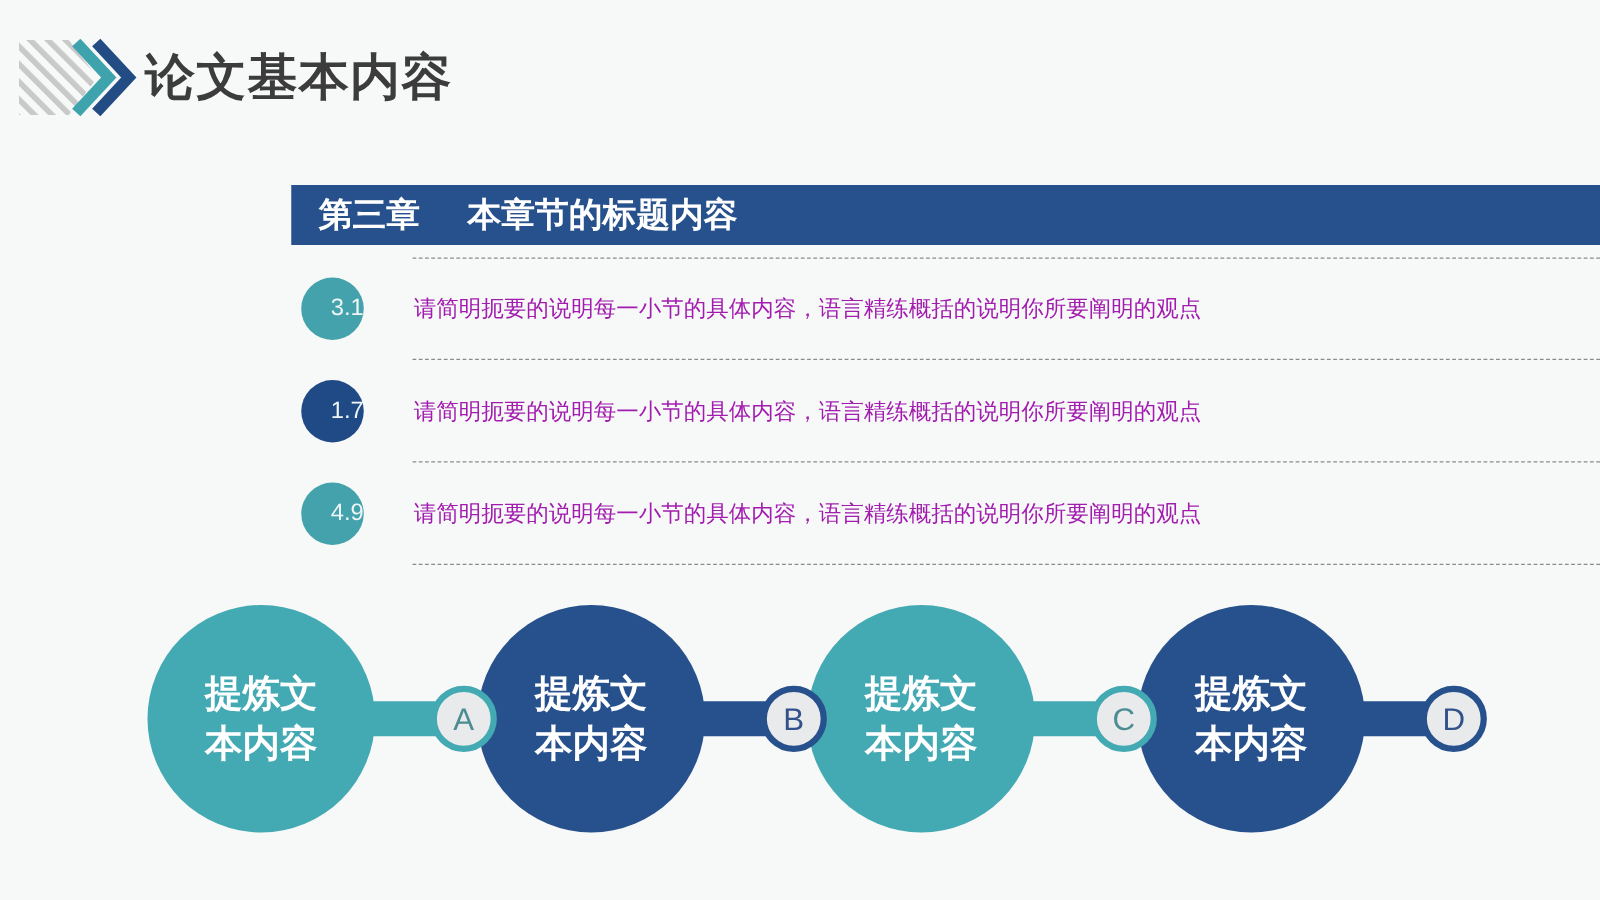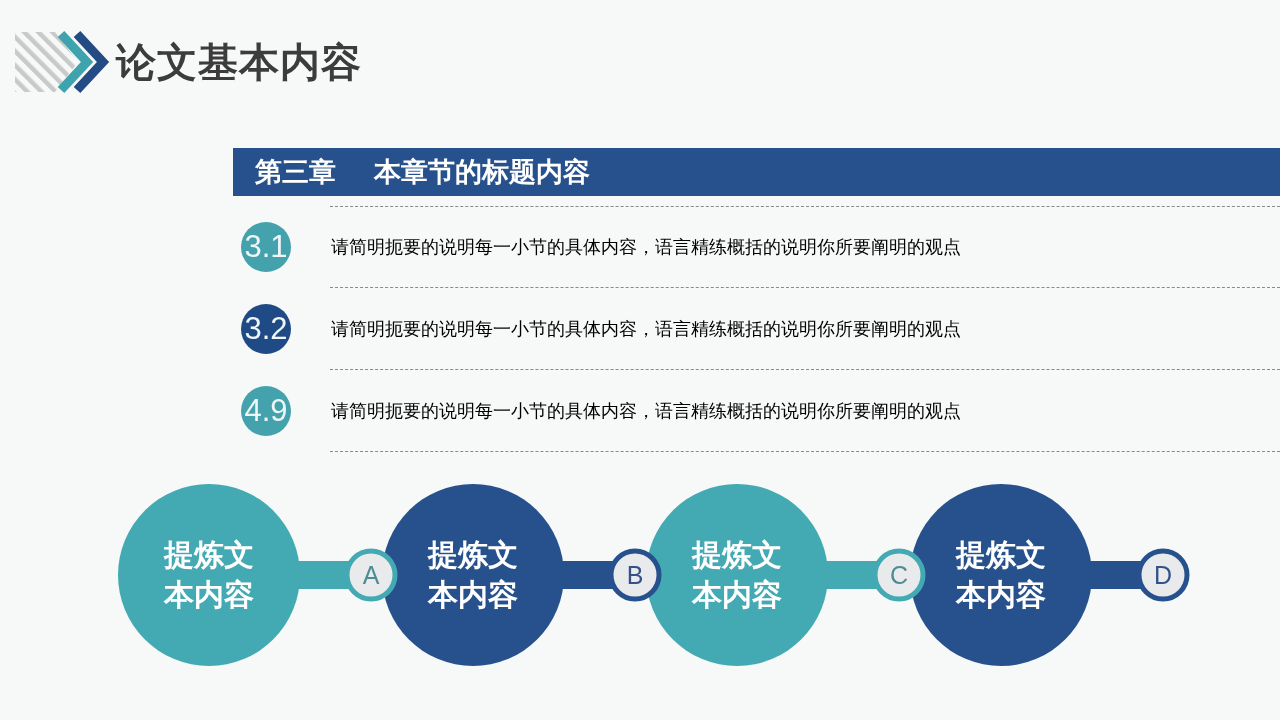--- a/index.html
+++ b/index.html
@@ -103,35 +103,35 @@
     bottom: 0;
   }
   .num-badge {
     position: absolute;
     left: 241px;
     top: 16px;
     width: 50px;
     height: 50px;
     border-radius: 50%;
     color: #eef6f7;
-    font-size: 31px;
+    font-size: 19px;
     line-height: 50px;
-    text-align: center;
+    text-align: right;
     letter-spacing: 0px;
   }
   .num-badge.teal { background: #43a2ac; }
   .num-badge.navy { background: #1f4a86; }
   .row-text {
     position: absolute;
     left: 331px;
     top: 0;
     height: 82px;
     line-height: 82px;
     font-size: 18px;
-    color: #000000;
+    color: #a21caf;
     white-space: nowrap;
   }
 
   
   #flow {
     position: absolute;
     left: 0;
     top: 470px;
     width: 1280px;
     height: 220px;
@@ -182,21 +182,21 @@
   <div id="list">
 
     <div class="list-row" style="top:0px;">
       <div class="row-rule"></div>
       <div class="num-badge teal">3.1</div>
       <div class="row-text">请简明扼要的说明每一小节的具体内容，语言精练概括的说明你所要阐明的观点</div>
       <div class="row-rule bottom"></div>
     </div>
 
     <div class="list-row" style="top:82px;">
-      <div class="num-badge navy">3.2</div>
+      <div class="num-badge navy">1.7</div>
       <div class="row-text">请简明扼要的说明每一小节的具体内容，语言精练概括的说明你所要阐明的观点</div>
       <div class="row-rule bottom"></div>
     </div>
 
     <div class="list-row" style="top:164px;">
       <div class="num-badge teal">4.9</div>
       <div class="row-text">请简明扼要的说明每一小节的具体内容，语言精练概括的说明你所要阐明的观点</div>
       <div class="row-rule bottom"></div>
     </div>
 

